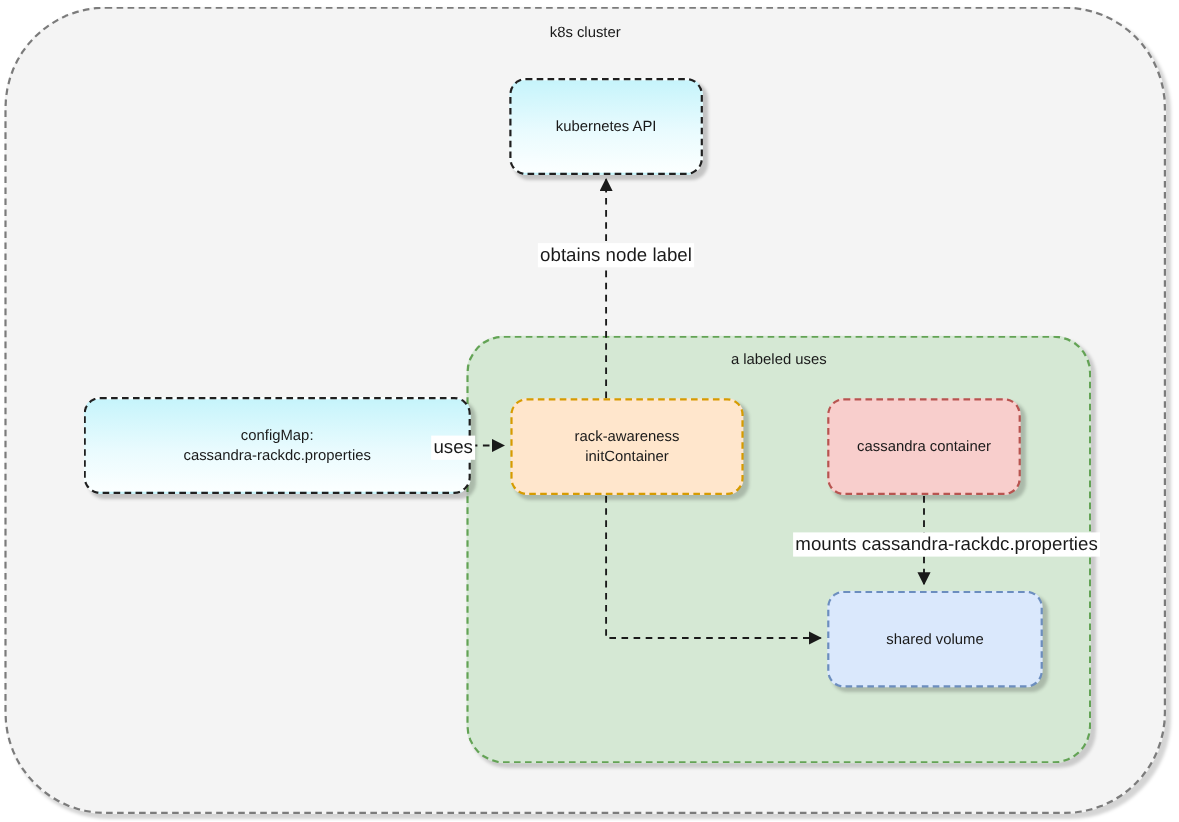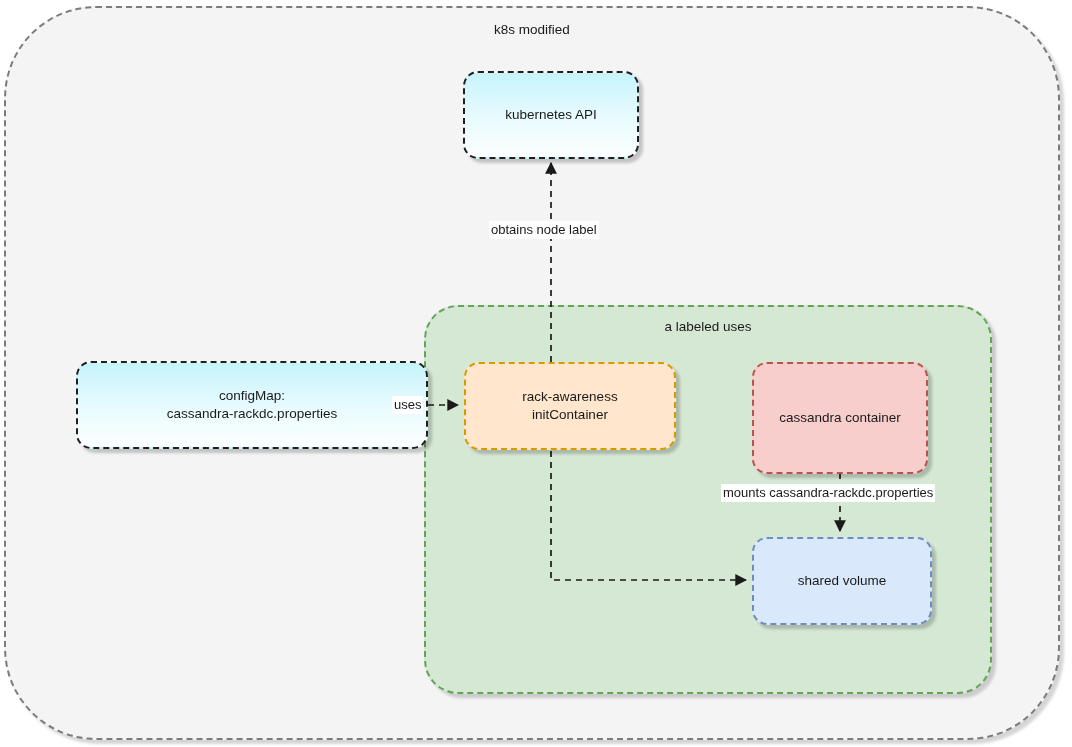--- a/index.html
+++ b/index.html
@@ -85,30 +85,30 @@
     height: 88px;
     border: 2px dashed #d79b00;
     border-radius: 15px;
     background: #ffe6cc;
     box-shadow: 4px 4px 3px rgba(0,0,0,0.20);
   }
   #cassandra-box {
     left: 752px;
     top: 362px;
     width: 176px;
-    height: 112px;
+    height: 88px;
     border: 2px dashed #b85450;
     border-radius: 15px;
     background: #f8cecc;
     box-shadow: 4px 4px 3px rgba(0,0,0,0.20);
   }
   #volume-box {
     left: 752px;
     top: 537px;
-    width: 180px;
+    width: 196px;
     height: 88px;
     border: 2px dashed #6c8ebf;
     border-radius: 15px;
     background: #dae8fc;
     box-shadow: 4px 4px 3px rgba(0,0,0,0.20);
   }
   
   .group-caption {
     font-size: 13.5px;
     color: #1a1a1a;
@@ -119,37 +119,37 @@
     left: 0; top: 0;
     width: 1072px;
     height: 747px;
     pointer-events: none;
   }
   
   .edge-label {
     position: absolute;
     background: #ffffff;
     color: #1a1a1a;
-    font-size: 13px;
+    font-size: 17px;
     line-height: 1.2;
     padding: 1px 2px;
     white-space: nowrap;
   }
   #label-obtains { left: 489px; top: 221px; }
   #label-uses { left: 392px; top: 396px; }
   #label-mounts { left: 721px; top: 484px; }
   #label-stores { left: 432px; top: 570px; }
 </style>
 </head>
 <body>
 
 <div id="canvas">
 
   <div class="node" id="cluster-box">
-    <span class="group-caption">k8s modified</span>
+    <span class="group-caption">k8s cluster</span>
   </div>
 
   <div class="node" id="labeled-node-box">
     <span class="group-caption">a labeled uses</span>
   </div>
 
   <svg id="edges" viewBox="0 0 1072 747" xmlns="http://www.w3.org/2000/svg">
     <defs>
       <marker id="arrow" viewBox="0 0 10 10" refX="9" refY="5" markerWidth="7" markerHeight="7" orient="auto-start-reverse">
         <path d="M 0 0 L 10 5 L 0 10 z" fill="#1a1a1a"></path>

